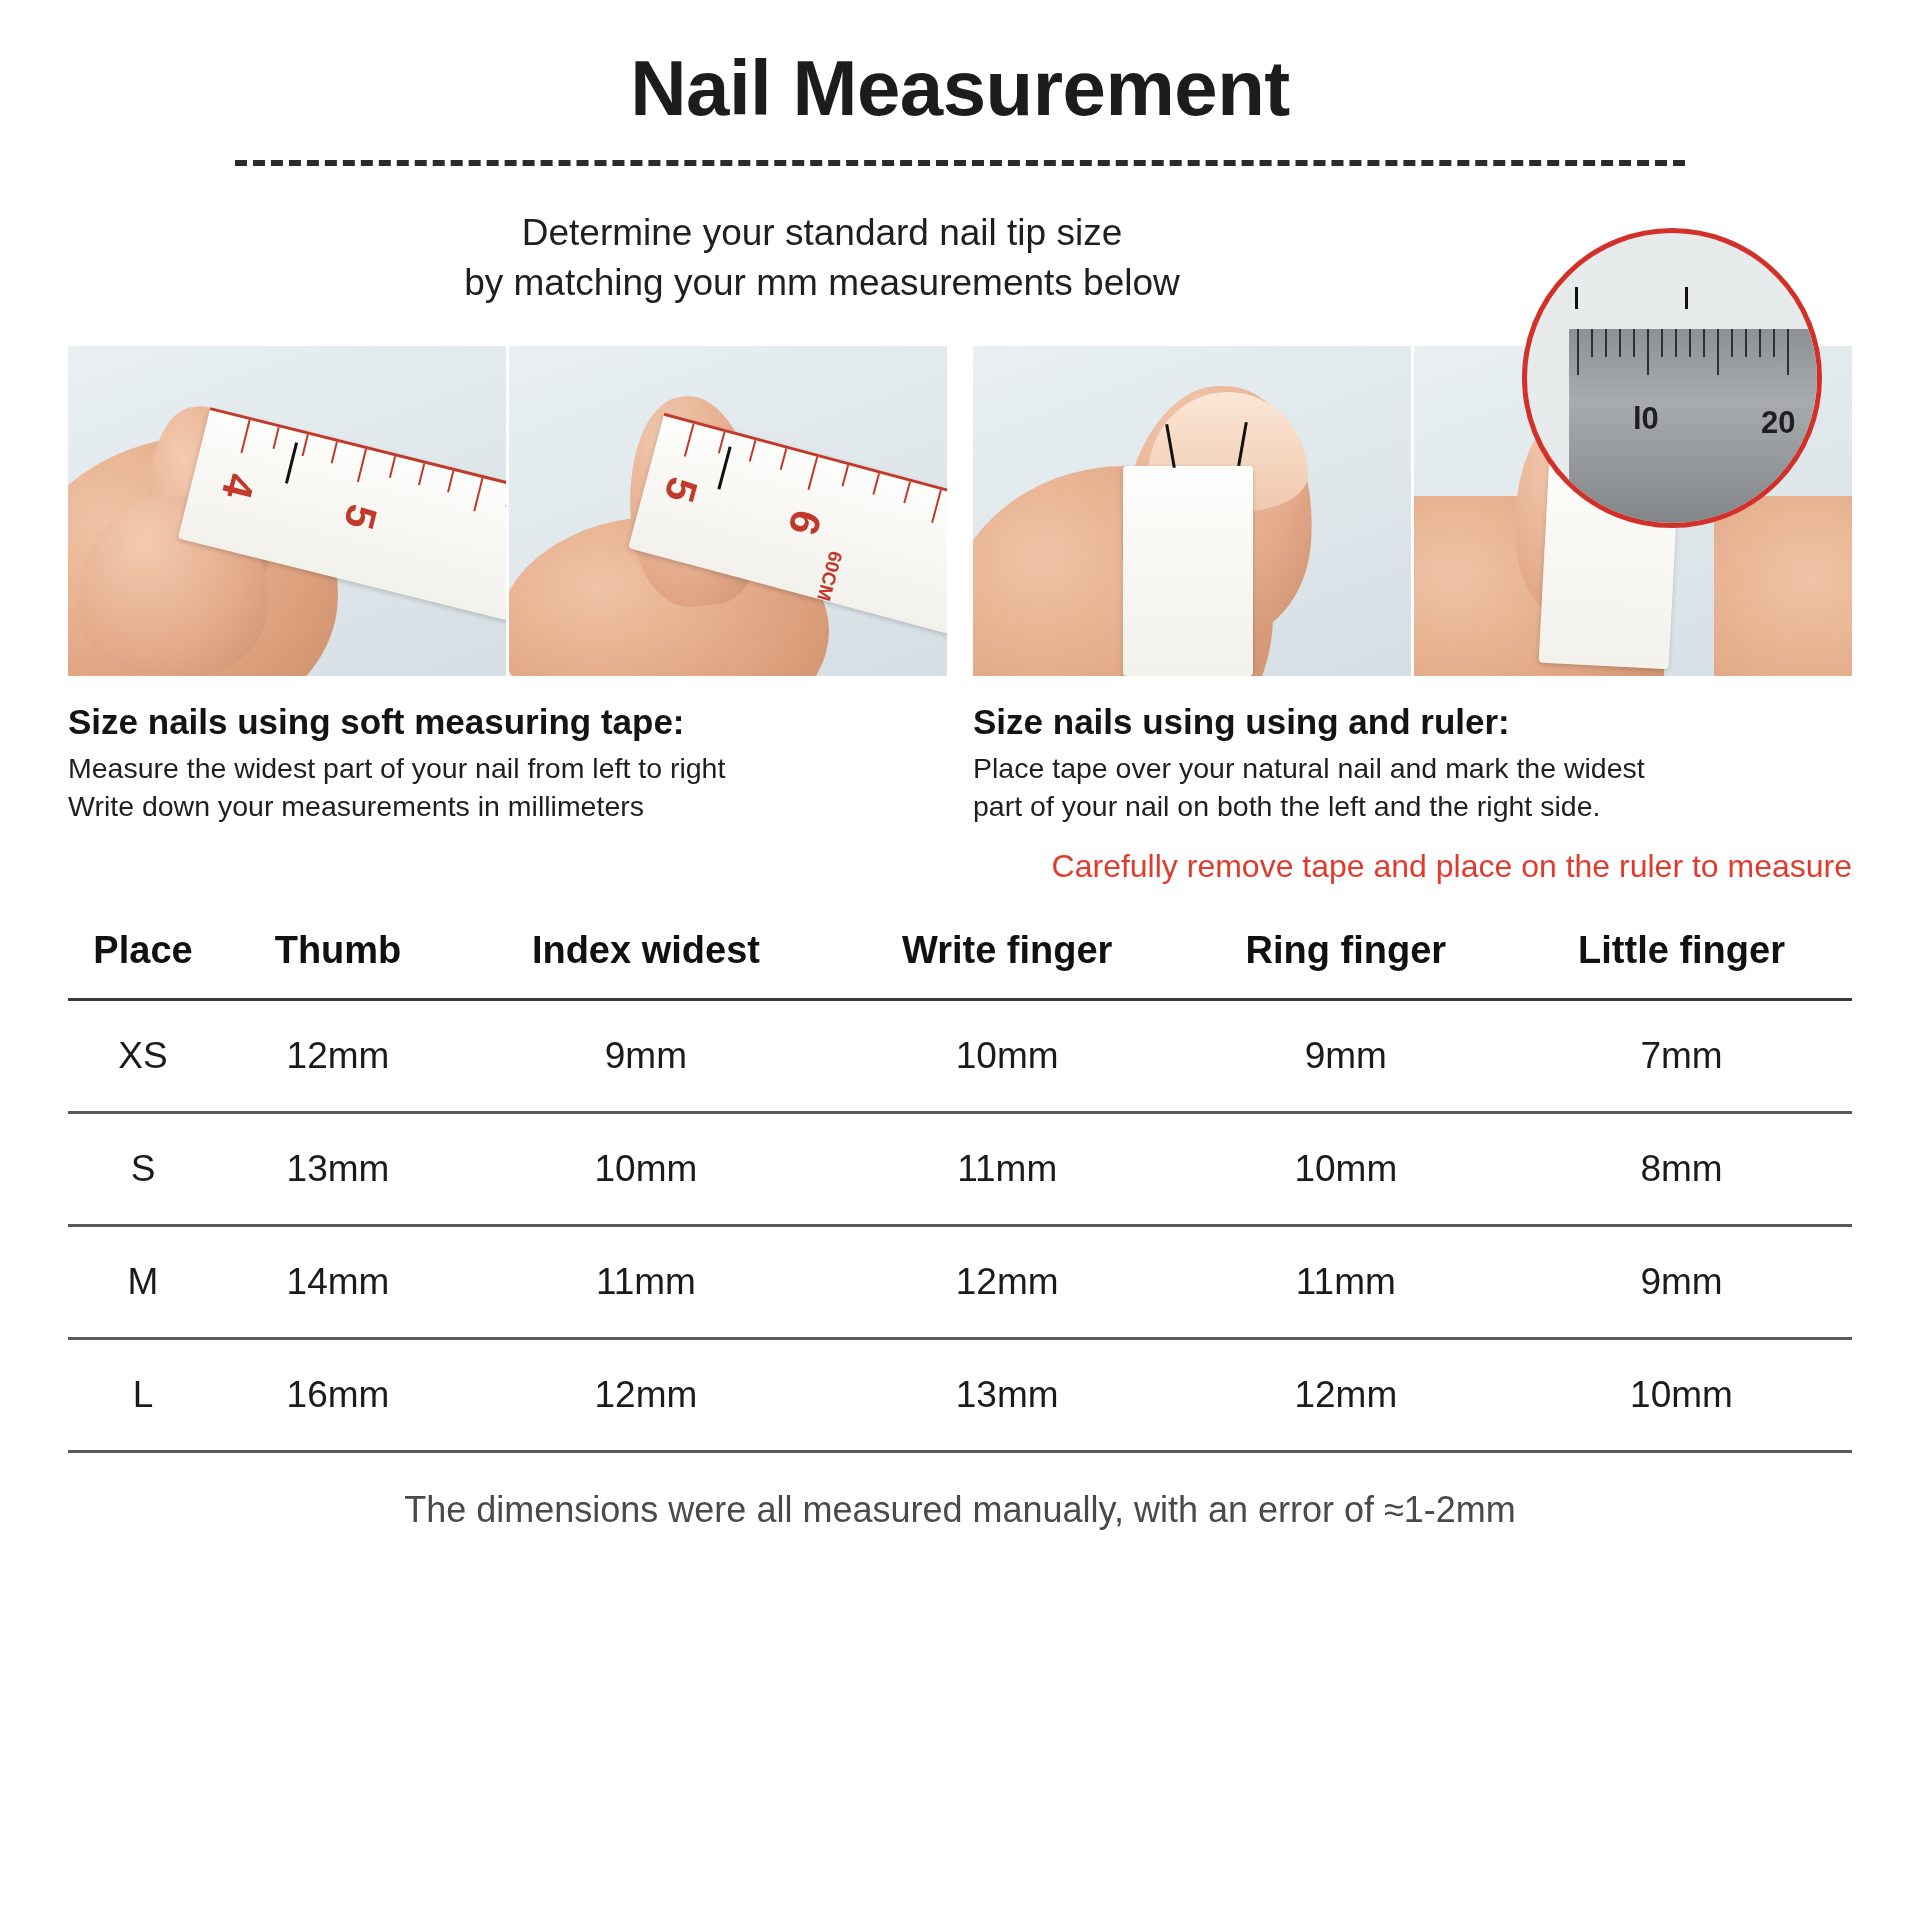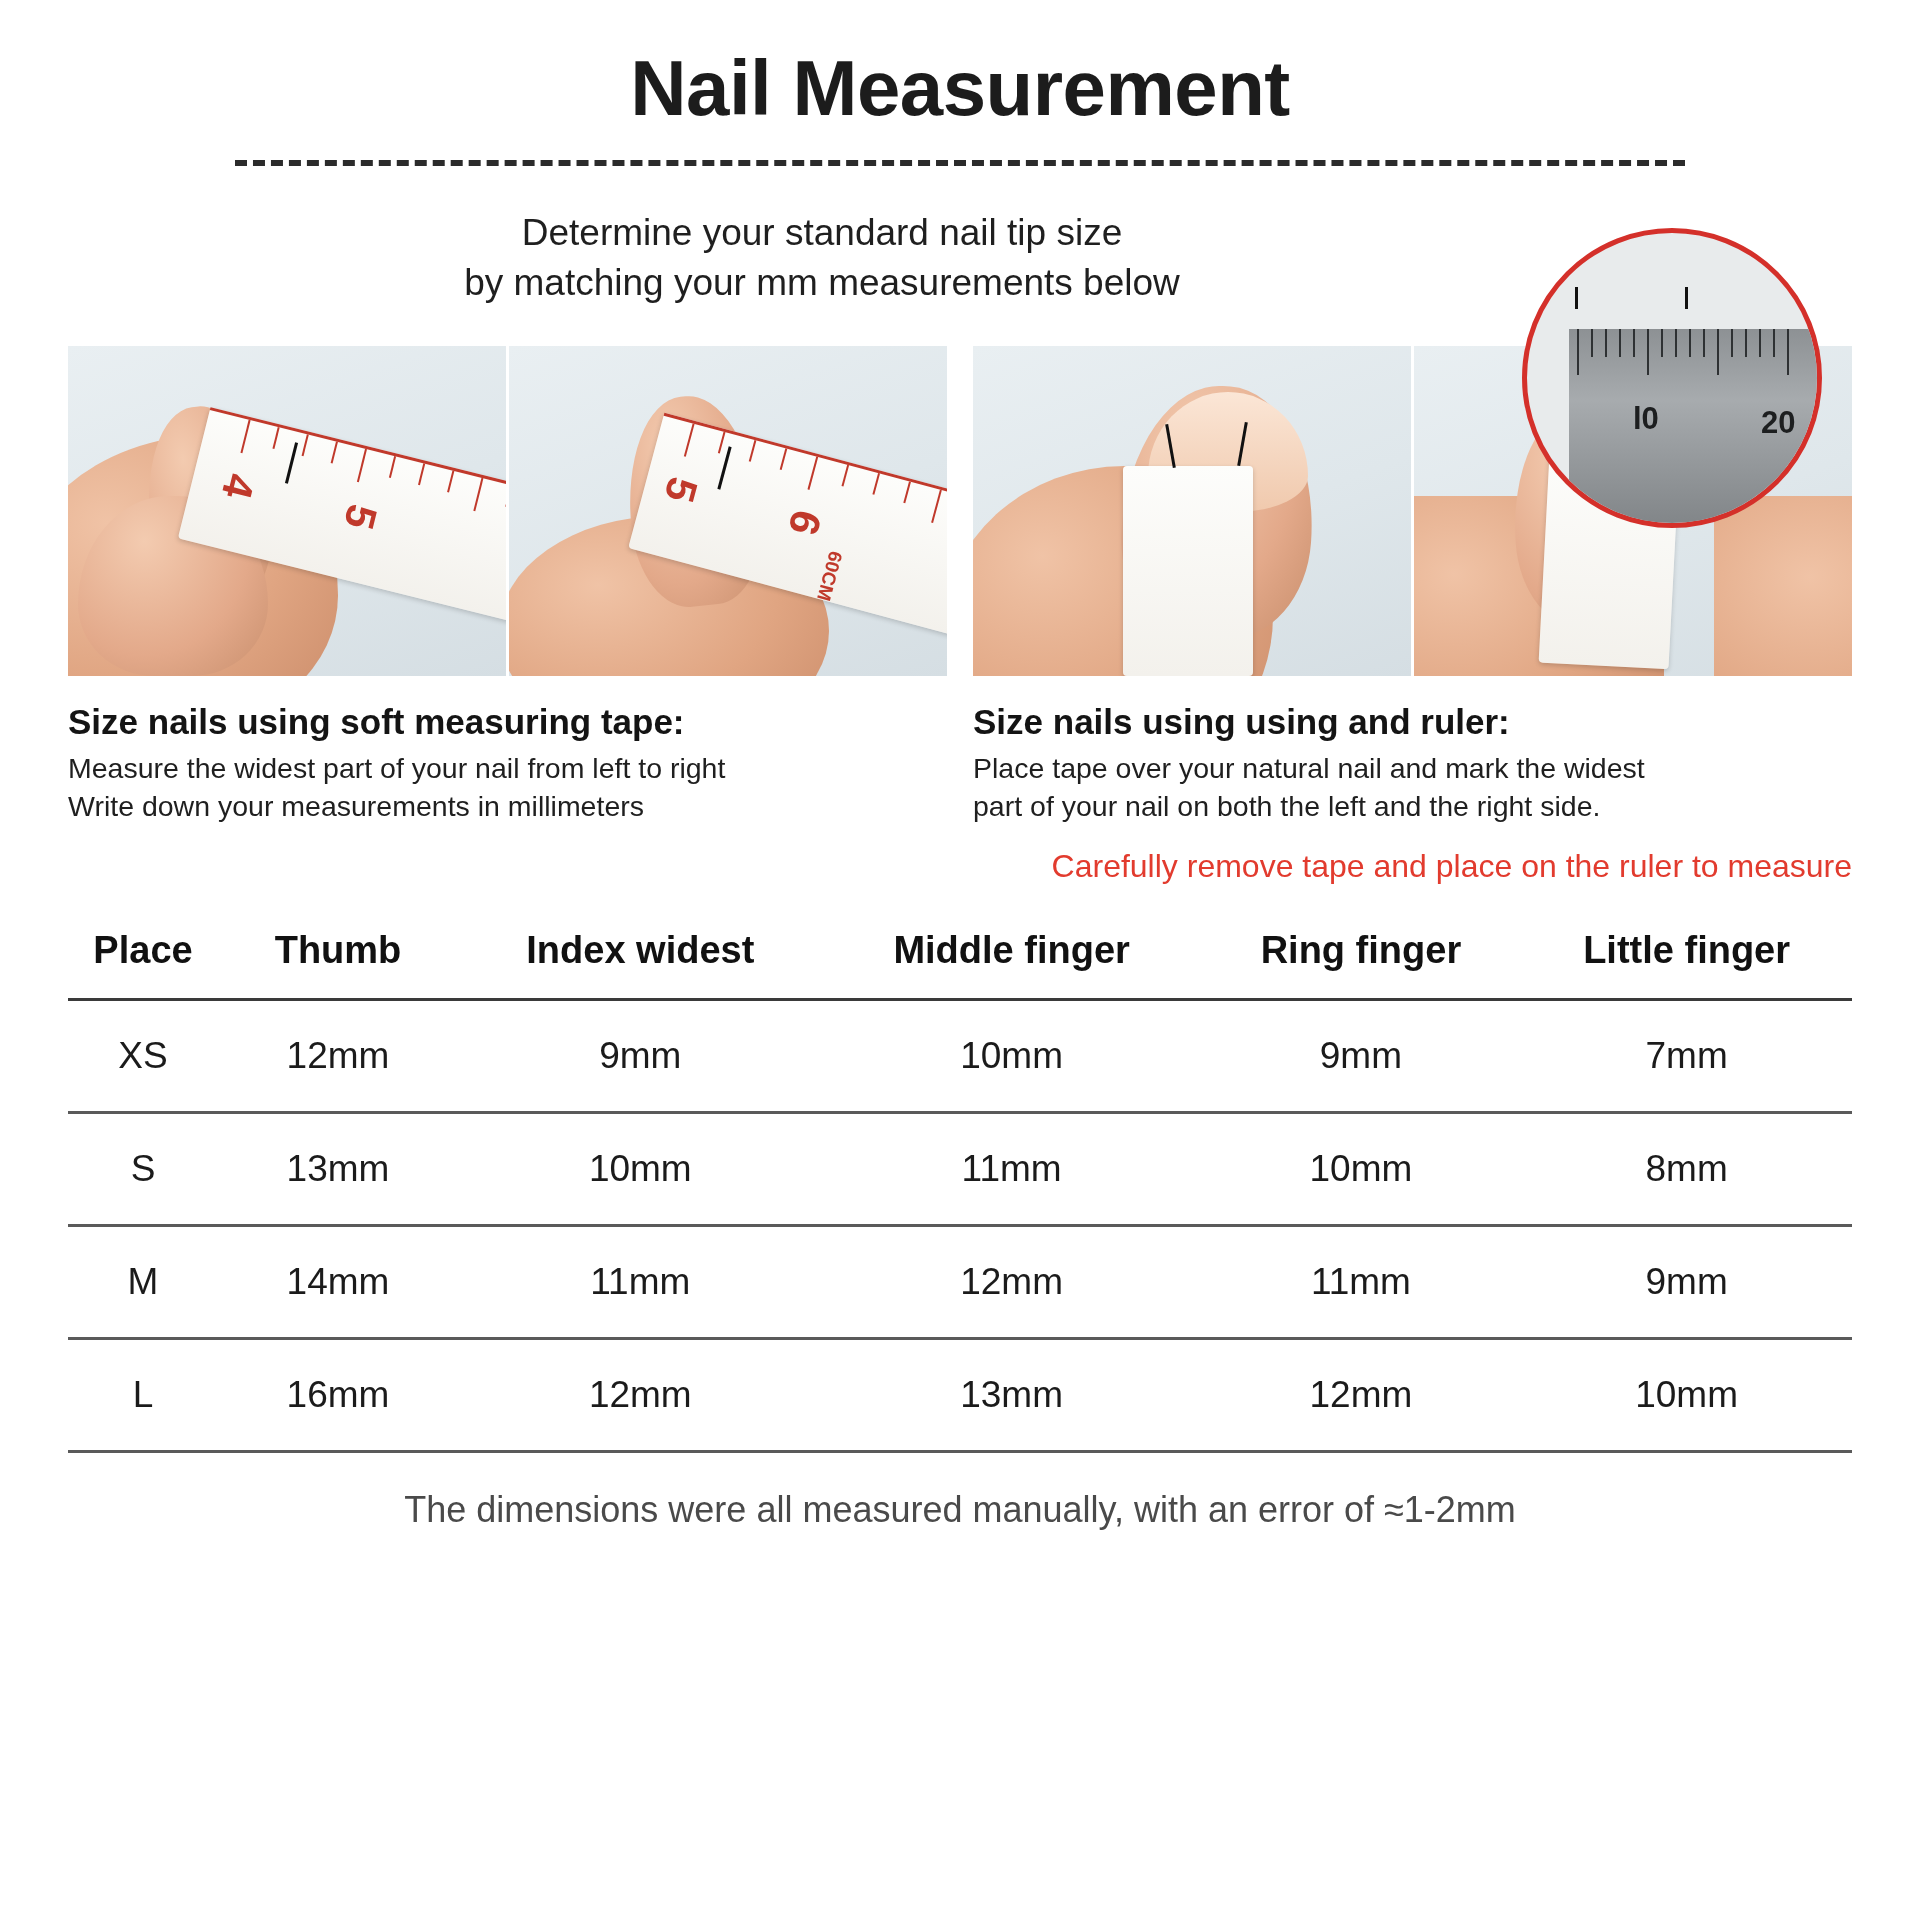--- a/index.html
+++ b/index.html
@@ -352,21 +352,21 @@
   </div>
 
   <div class="cap-note">Carefully remove tape and place on the ruler to measure</div>
 
   <table class="size-table">
     <thead>
       <tr>
         <th>Place</th>
         <th>Thumb</th>
         <th>Index widest</th>
-        <th>Middle finger</th>
+        <th>Write finger</th>
         <th>Ring finger</th>
         <th>Little finger</th>
       </tr>
     </thead>
     <tbody>
       <tr>
         <td>XS</td>
         <td>12mm</td>
         <td>9mm</td>
         <td>10mm</td>

